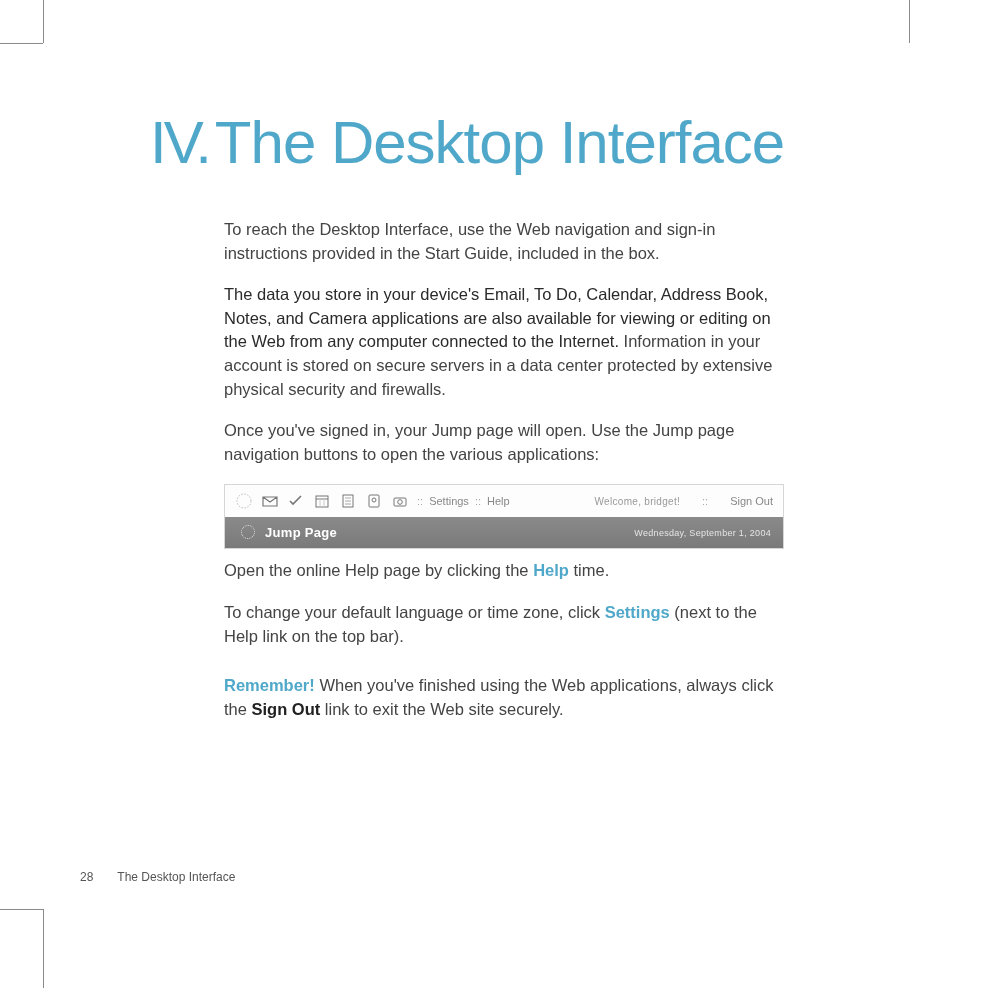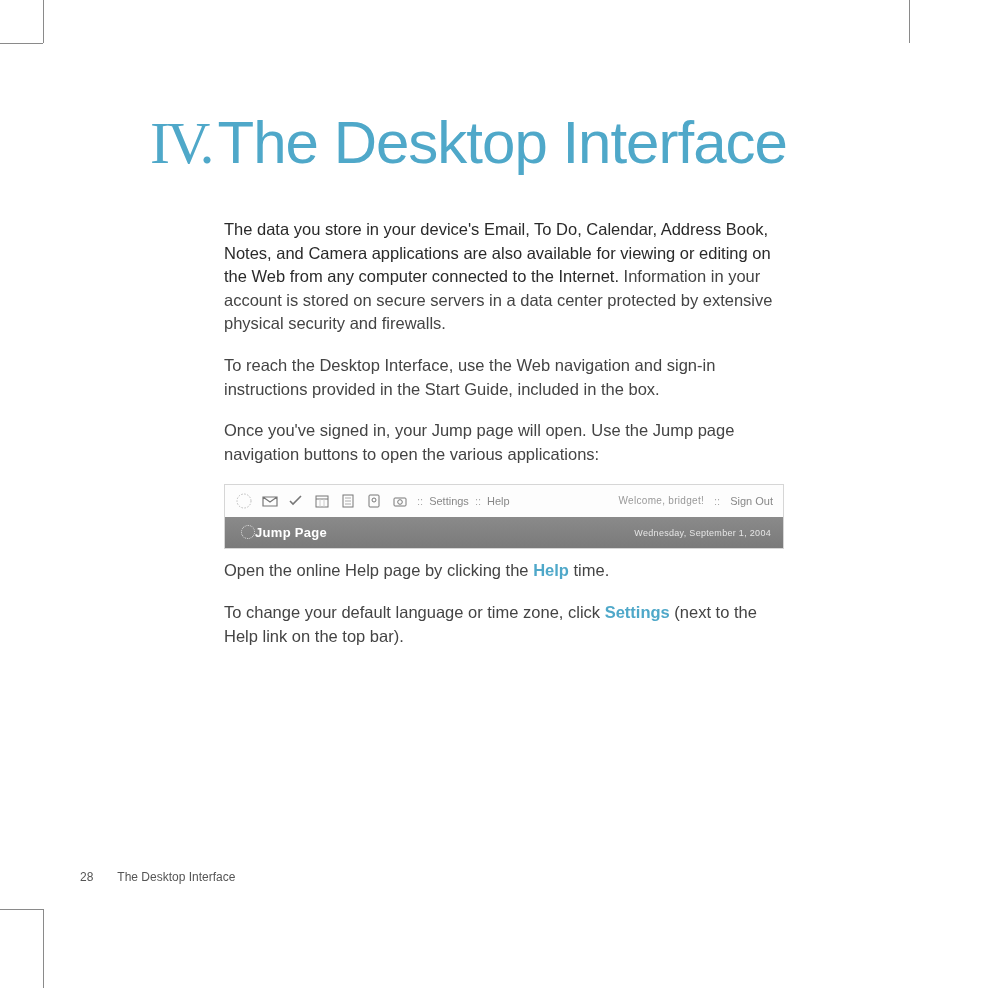--- a/index.html
+++ b/index.html
@@ -28,21 +28,20 @@
       font-weight: 200;
       color: #4fa8c9;
       letter-spacing: -1px;
       margin-bottom: 42px;
       line-height: 1.1;
       white-space: nowrap;
     }
     .chapter-num {
       letter-spacing: -3px;
       margin-right: 6px;
-      font-family: Liberation Serif, serif;
     }
 
     .body-text {
       margin-left: 74px;
       width: 562px;
     }
 
     .para {
       font-size: 16.5px;
       line-height: 1.43;
@@ -67,32 +66,32 @@
       padding: 5px 10px 5px 8px;
     }
     .toolbar-icons { display: flex; align-items: center; gap: 4px; }
     .tb-icon {
       width: 22px; height: 22px;
       display: inline-flex; align-items: center; justify-content: center;
       color: #555;
     }
     .tb-sep { color: #aaa; font-size: 11px; margin: 0 2px; }
     .tb-label { font-size: 11px; color: #888; font-family: Verdana, sans-serif; }
-    .tb-right { display: flex; align-items: flex-start; gap: 8px; }
+    .tb-right { display: flex; align-items: center; gap: 20px; }
     .tb-welcome { font-size: 10px; color: #999; font-family: Verdana, sans-serif; letter-spacing: 0.3px; }
     .toolbar-bottom {
       background: linear-gradient(#8a8a8a, #7a7a7a);
       color: #fff;
       display: flex;
       align-items: center;
       justify-content: space-between;
       padding: 8px 12px 8px 16px;
       font-family: Verdana, sans-serif;
     }
-    .jump-left { display: flex; align-items: flex-start; }
+    .jump-left { display: flex; align-items: flex-start; gap: 10px; }
     .jump-icon {
       width: 14px; height: 14px;
       border: 1.5px dotted #e0e0e0;
       border-radius: 50%;
       display: inline-block;
     }
     .jump-title { font-size: 13px; font-weight: 700; letter-spacing: 0.3px; }
     .jump-date  { font-size: 9px; color: #e6e6e6; letter-spacing: 0.3px; }
 
     .footer {
@@ -116,25 +115,25 @@
 <div class="crop-bot-left-v"></div>
 
 <div class="page-content">
 
   <h1 class="chapter-title">
     <span class="chapter-num">IV.</span><span>The Desktop Interface</span>
   </h1>
 
   <div class="body-text">
 
+    <p class="para light">To reach the Desktop Interface, use the Web navigation and sign-in instructions provided in the Start Guide, included in the box.</p>
+
     <p class="para">
       <span class="lead">The data you store in your device's Email, To Do, Calendar, Address Book, Notes, and Camera applications are also available for viewing or editing on the Web from any computer connected to the Internet.</span><span class="light"> Information in your account is stored on secure servers in a data center protected by extensive physical security and firewalls.</span>
     </p>
-
-    <p class="para light">To reach the Desktop Interface, use the Web navigation and sign-in instructions provided in the Start Guide, included in the box.</p>
 
     <p class="para light">Once you've signed in, your Jump page will open. Use the Jump page navigation buttons to open the various applications:</p>
 
     <div class="toolbar">
       <div class="toolbar-top">
         <div class="toolbar-icons">
           <span class="tb-icon">
             <svg width="18" height="18" viewBox="0 0 18 18">
                 <circle cx="9" cy="9" r="7" fill="none" stroke="#bbb" stroke-width="1" stroke-dasharray="1.5 1.5"></circle>
               </svg>
@@ -199,20 +198,23 @@
 
     <p class="para light">
       <span>Open the online Help page by clicking the </span><span class="link-blue">Help</span><span> time.</span>
     </p>
 
 
     <p class="para light">
       <span>To change your default language or time zone, click </span><span class="link-blue">Settings</span><span> (next to the Help link on the top bar).</span>
     </p>
 
+    <p class="para light" style="margin-top:26px">
+      <span class="link-blue">Remember!</span><span>  When you've finished using the Web applications, always click the </span><span class="bold">Sign Out</span><span> link to exit the Web site securely.</span>
+    </p>
 
   </div>
 </div>
 
 <div class="footer">
   <span class="pagenum">28</span>
   <span>The Desktop Interface</span>
 </div>
 
 </body></html>

